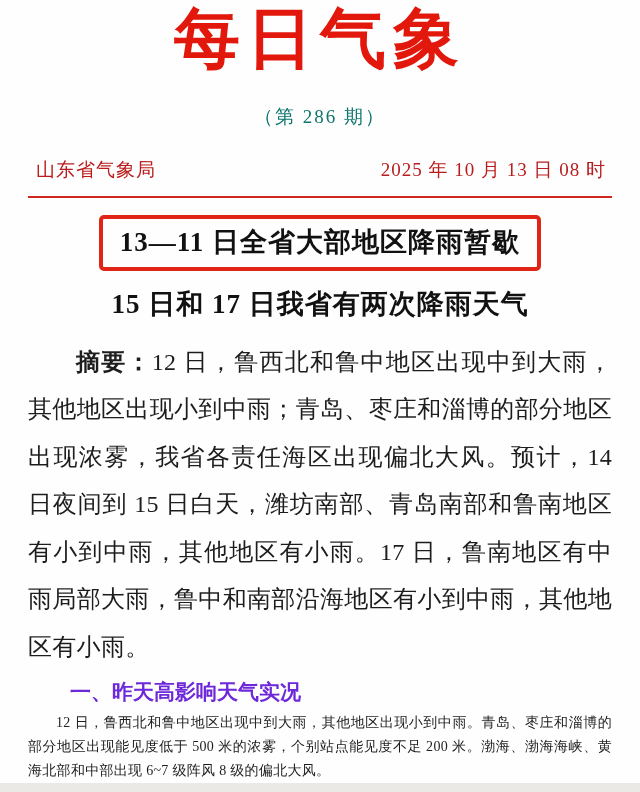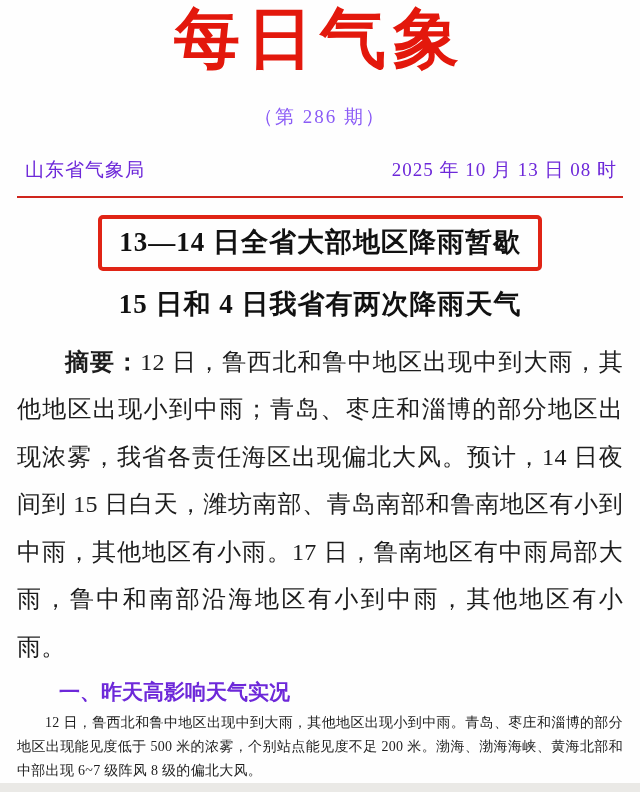--- a/index.html
+++ b/index.html
@@ -9,47 +9,47 @@
     font-family: "Liberation Serif", serif;
     color: #1d1d1d;
     -webkit-font-smoothing: antialiased;
   }
   .page {
     position: relative;
     width: 640px;
     height: 792px;
     overflow: hidden;
     background: #fefefe;
-    padding: 0 17px;
+    padding: 0 28px;
   }
   .doc-title {
     text-align: center;
     color: #e3180c;
     font-family: "DejaVu Serif", serif;
     font-weight: bold;
     font-size: 66px;
     line-height: 1.16;
     letter-spacing: 7px;
     margin-top: 0;
   }
   .issue-line {
     text-align: center;
     font-size: 19px;
     letter-spacing: 2px;
     margin-top: 27px;
-    color: #8b5cf6;
+    color: #0f766e;
   }
   .meta-row {
     display: flex;
     justify-content: space-between;
     align-items: baseline;
     font-size: 19px;
     margin-top: 27px;
     letter-spacing: 1px;
-    color: #6d28d9;
+    color: #b91c1c;
     padding: 0 6px 0 8px;
   }
   .red-rule {
     height: 2px;
     background: #cf261d;
     margin-top: 13px;
   }
   .boxed-wrap {
     text-align: center;
     margin-top: 17px;
@@ -117,24 +117,24 @@
   <div class="issue-line">（第 286 期）</div>
 
   <div class="meta-row">
     <span class="agency">山东省气象局</span>
     <span class="issued-at">2025 年 10 月 13 日 08 时</span>
   </div>
 
   <div class="red-rule"></div>
 
   <div class="boxed-wrap">
-    <div class="boxed-headline">13—14 日全省大部地区降雨暂歇</div>
+    <div class="boxed-headline">13—11 日全省大部地区降雨暂歇</div>
   </div>
 
-  <div class="sub-headline">15 日和 4 日我省有两次降雨天气</div>
+  <div class="sub-headline">15 日和 17 日我省有两次降雨天气</div>
 
   <p class="summary-para"><span class="summary-label">摘要：</span><span>12 日，鲁西北和鲁中地区出现中到大雨，其他地区出现小到中雨；青岛、枣庄和淄博的部分地区出现浓雾，我省各责任海区出现偏北大风。预计，14 日夜间到 15 日白天，潍坊南部、青岛南部和鲁南地区有小到中雨，其他地区有小雨。17 日，鲁南地区有中雨局部大雨，鲁中和南部沿海地区有小到中雨，其他地区有小雨。</span></p>
 
   <h2 class="section-heading">一、昨天高影响天气实况</h2>
 
   <p class="body-para">12 日，鲁西北和鲁中地区出现中到大雨，其他地区出现小到中雨。青岛、枣庄和淄博的部分地区出现能见度低于 500 米的浓雾，个别站点能见度不足 200 米。渤海、渤海海峡、黄海北部和中部出现 6~7 级阵风 8 级的偏北大风。</p>
 
   <p class="body-para">10 月 12 日 06 时至 13 日 06 时，全省普遍出现降水，平均降水量 15.9（毫米，下同），折合水量约 25.0 亿方（图 1）。各市</p>
 
   <div class="bottom-strip"></div>

